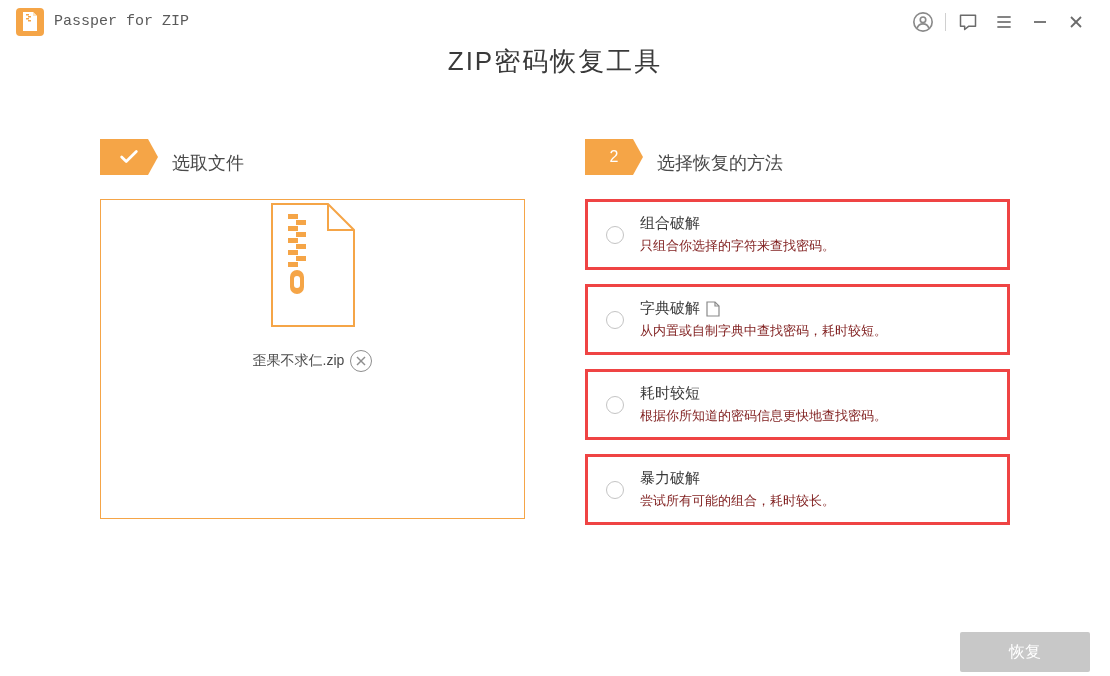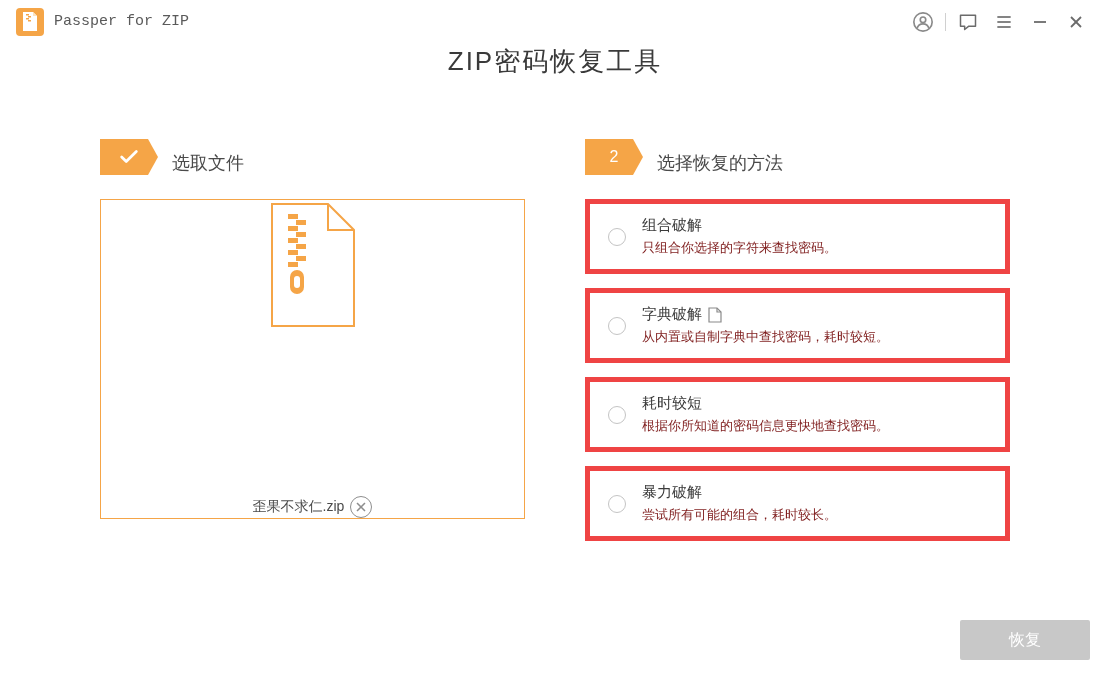--- a/index.html
+++ b/index.html
@@ -99,21 +99,21 @@
     .step-title {
       font-size: 18px;
       color: #4a4a4a;
     }
     .file-box {
       border: 1px solid #f5a547;
       height: 320px;
       display: flex;
       flex-direction: column;
       align-items: center;
-      justify-content: space-between;
+      justify-content: flex-start;
       gap: 20px;
     }
     .zip-icon-wrap {
       width: 90px;
       height: 130px;
     }
     .file-row {
       display: flex;
       align-items: center;
       gap: 6px;
@@ -130,21 +130,21 @@
       justify-content: center;
       cursor: pointer;
       color: #8e8e8e;
     }
     .method-list {
       display: flex;
       flex-direction: column;
       gap: 14px;
     }
     .method-item {
-      border: 5px solid #ef4444;
+      border: 3px solid #ef4444;
       padding: 12px 18px;
       display: flex;
       align-items: center;
       gap: 16px;
       cursor: pointer;
     }
     .radio {
       width: 18px;
       height: 18px;
       border-radius: 50%;
@@ -159,21 +159,21 @@
       display: flex;
       align-items: center;
       gap: 6px;
     }
     .method-desc {
       font-size: 13px;
       color: #7f1d1d;
     }
     .footer {
       position: absolute;
-      bottom: 16px;
+      bottom: 4px;
       right: 20px;
       margin-left: 36px;
     }
     .recover-btn {
       width: 130px;
       height: 40px;
       background: #c8c8c8;
       color: #fff;
       border: none;
       font-size: 16px;

